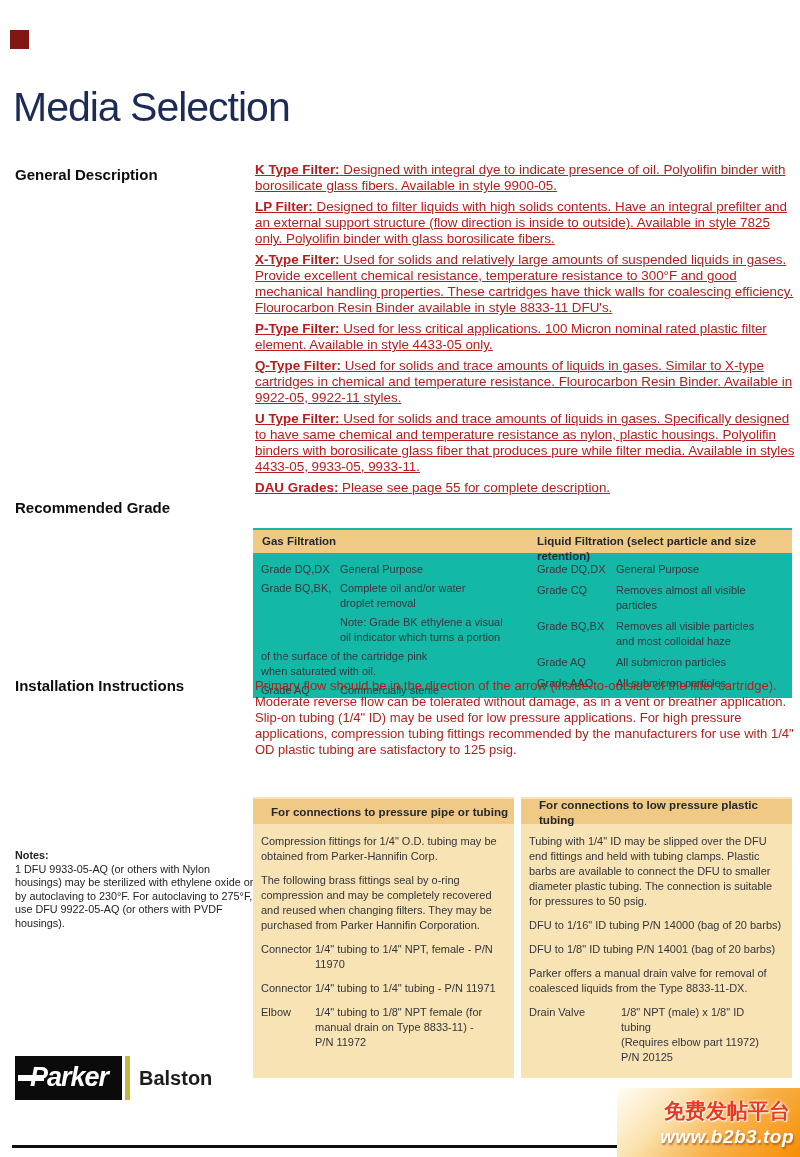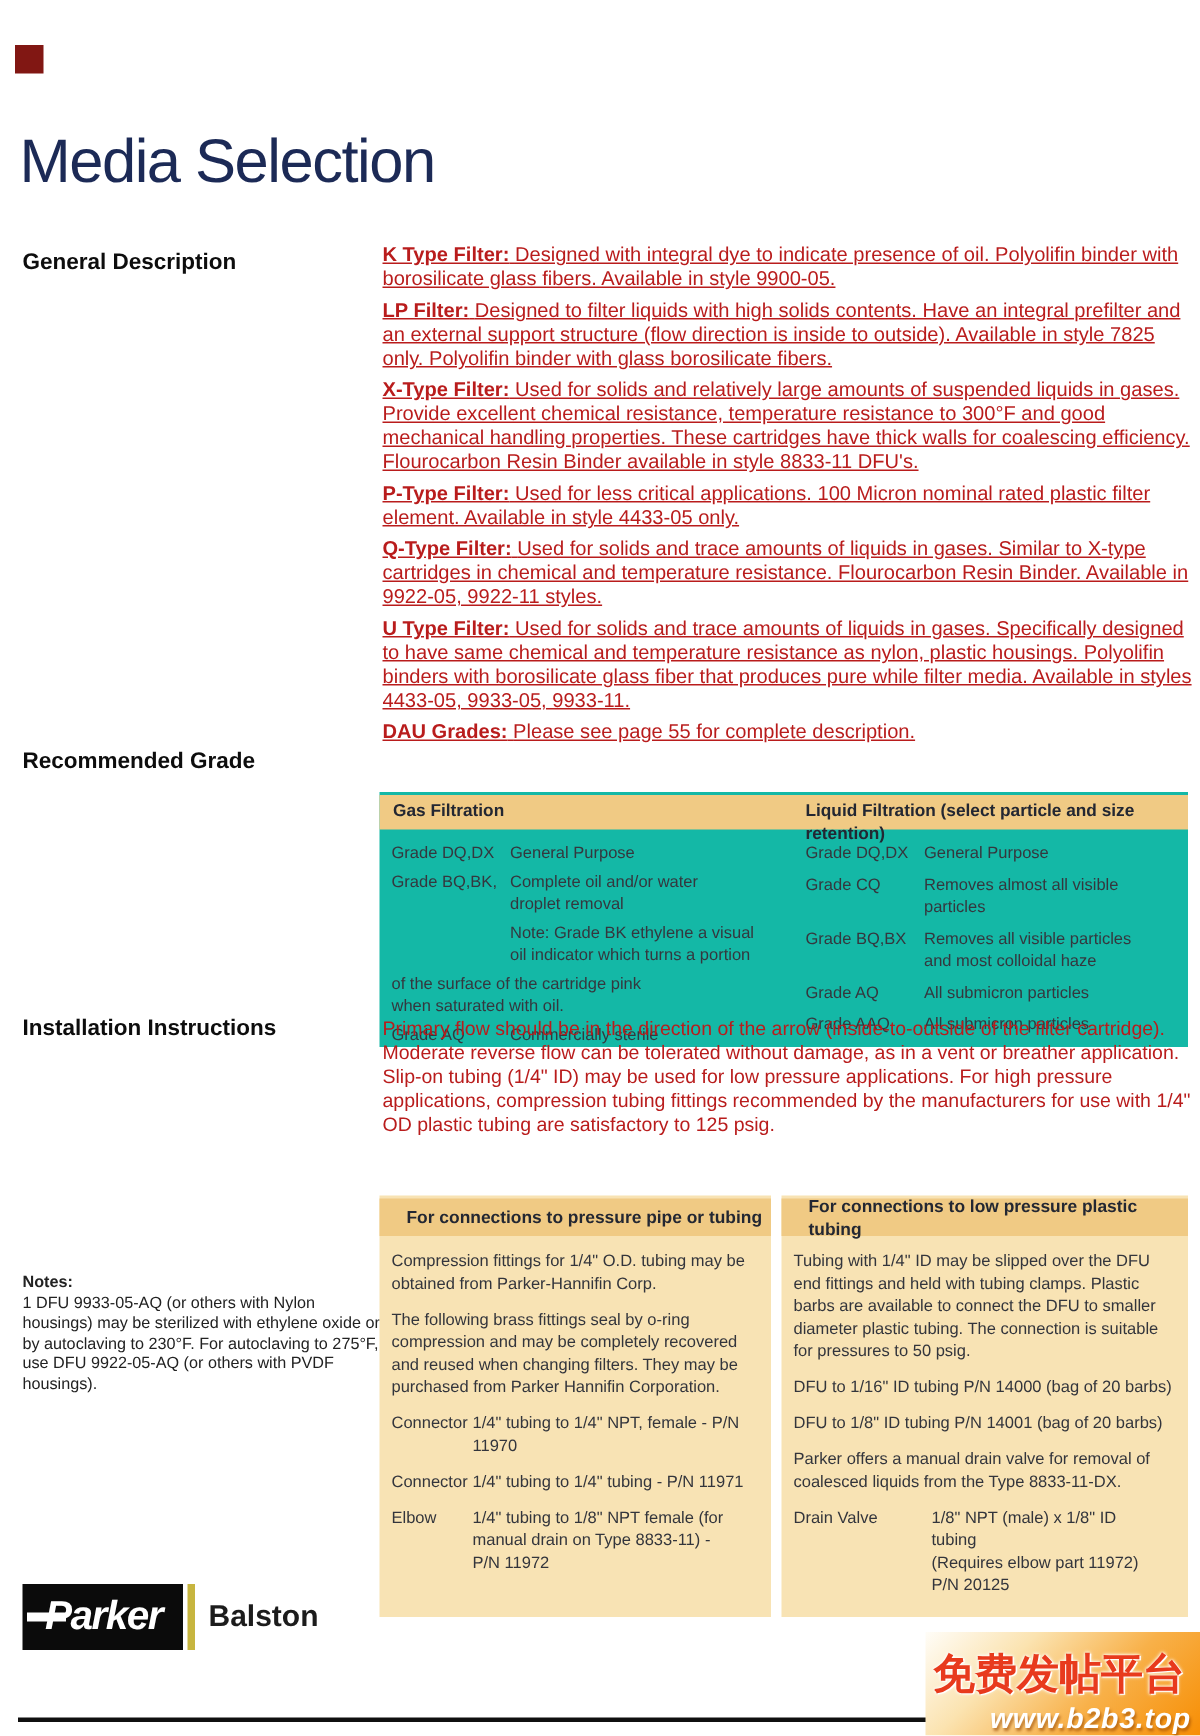--- a/index.html
+++ b/index.html
@@ -65,21 +65,21 @@
                font-size:27px;color:#ffffff;letter-spacing:-1px;}
   .logo-bar{width:5px;background:#c7b53f;margin-left:3px;}
   .logo-balston{margin-left:9px;font-weight:bold;font-size:20px;color:#1c1c1c;align-self:center;}
 
   .bottom-rule{position:absolute;left:12px;top:1145px;width:781px;height:3px;background:#101010;}
 
   
   .watermark{position:absolute;left:617px;top:1088px;width:183px;height:69px;z-index:5;
              background:linear-gradient(135deg,#fffdf8 0%,#fbe3b0 30%,#f8b14a 62%,#f78e04 100%);
              text-align:right;box-sizing:border-box;}
-  .wm1{margin:9px 10px 0 0;font-size:28px;font-weight:bold;color:#e83a1d;
+  .wm1{margin:9px 10px 0 0;font-size:21px;font-weight:bold;color:#e83a1d;
        text-shadow:0 0 2px #ffffff,0 0 3px #ffffff,1px 1px 0 #ffffff;}
   .wm2{margin:1px 6px 0 0;font-size:19px;font-weight:bold;font-style:italic;color:#ffffff;
        text-shadow:1px 2px 2px rgba(150,70,0,0.65);letter-spacing:0.5px;}
 </style>
 </head>
 <body>
 
 <div class="page">
 
   <div class="red-square"></div>

